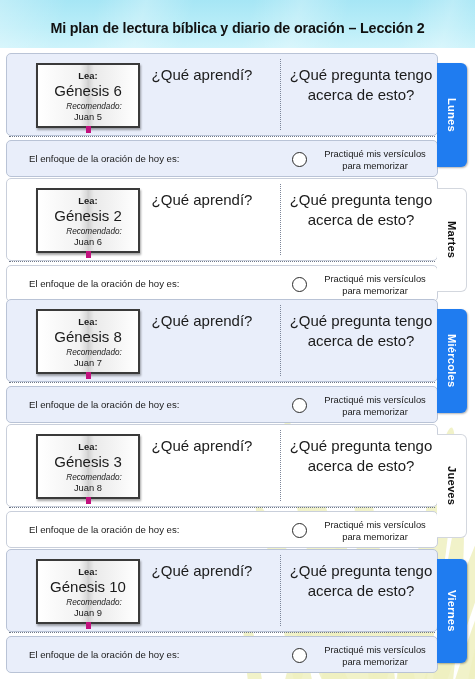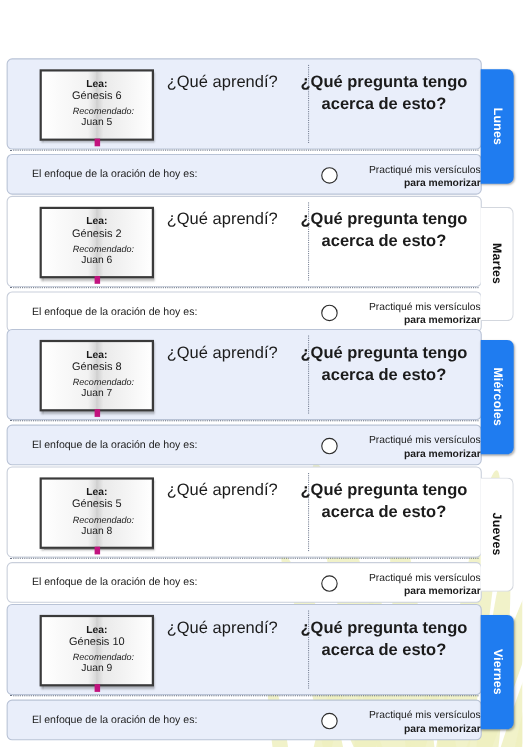--- a/index.html
+++ b/index.html
@@ -126,21 +126,21 @@
       linear-gradient(90deg,
         #ffffff 0%, #f2f2f2 42%, #d9d9d9 49%,
         #cfcfcf 50%, #eaeaea 56%, #ffffff 100%);
     box-shadow: 1px 2px 2px rgba(0,0,0,.35);
     text-align: center;
     color: #1a1a1a;
     line-height: 1.16;
     padding-top: 6px;
   }
   .book .l1 { font-size: 9.4px; font-weight: bold; }
-  .book .l2 { font-size: 10px; }
+  .book .l2 { font-size: 15px; }
   .book .l3 { font-size: 8.2px; font-style: italic; margin-top: 3px; padding-left: 12px; }
   .book .l4 { font-size: 9.4px; }
   .bookmark {
     position: absolute;
     left: 50%;
     margin-left: -2.5px;
     bottom: -7px;
     width: 5px;
     height: 7px;
     background: #c2127e;
@@ -148,21 +148,21 @@
 
   
   .prompt {
     position: absolute;
     text-align: center;
     color: #1b1b1b;
     font-size: 15px;
     line-height: 1.32;
   }
   .prompt-learned  { left: 120px; width: 150px; top: 11px; }
-  .prompt-question { left: 266px; width: 152px; top: 11px; font-weight: bold; }
+  .prompt-question { left: 278px; width: 152px; top: 11px; }
 
   .prayer-label {
     position: absolute;
     left: 22px;
     top: 12px;
     font-size: 9.6px;
     color: #1b1b1b;
     white-space: nowrap;
   }
 
@@ -175,26 +175,26 @@
     border: 1.6px solid #2b2b2b;
     border-radius: 50%;
     background: #ffffff;
     box-sizing: border-box;
   }
   .memorize {
     position: absolute;
     left: 306px;
     top: 7px;
     width: 124px;
-    text-align: right;
+    text-align: center;
     font-size: 9.4px;
     color: #1b1b1b;
     line-height: 1.3;
   }
-  .memorize b { font-weight: bold; }
+  .memorize b { font-weight: normal; }
 
   
   .tab {
     position: absolute;
     left: 437px;
     width: 30px;
     box-sizing: border-box;
     border-radius: 0 6px 6px 0;
     display: flex;
     align-items: center;
@@ -234,20 +234,23 @@
       <div class="blade" style="left: 300px; height: 150px; width: 18px; transform: rotate(-12deg);"></div>
       <div class="blade" style="left: 278px; height: 120px; width: 16px; transform: rotate(14deg);"></div>
       <div class="blade" style="left: 446px; height: 160px; width: 18px; transform: rotate(18deg);"></div>
       <div class="blade" style="left: 320px; height: 185px; width: 20px; transform: rotate(4deg);"></div>
       <div class="blade" style="left: 404px; height: 150px; width: 16px; transform: rotate(-10deg);"></div>
       <div class="blade" style="left: 252px; height: 95px; width: 14px; transform: rotate(-8deg);"></div>
       <div class="blade" style="left: 462px; height: 120px; width: 16px; transform: rotate(12deg);"></div>
       <div class="blade" style="left: 364px; height: 130px; width: 14px; transform: rotate(16deg);"></div>
     </div>
 
+  <div id="header">
+    <div id="header-title">Mi plan de lectura bíblica y diario de oración – Lección 2</div>
+  </div>
 
   <div id="rows">
       <div class="day shaded" style="top: 53px; height: 124px;">
         <div class="panel panel-top">
           <div class="book">
             <div class="l1">Lea:</div>
             <div class="l2">Génesis 6</div>
             <div class="l3">Recomendado:</div>
             <div class="l4">Juan 5</div>
             <div class="bookmark"></div>
@@ -309,21 +312,21 @@
           <div class="memorize"><div>Practiqué mis versículos</div><b>para memorizar</b></div>
         </div>
       </div>
       <div class="tab blue" style="top: 309px; height: 104px;">
         <span>Miércoles</span>
       </div>
       <div class="day plain" style="top: 424px; height: 124px;">
         <div class="panel panel-top">
           <div class="book">
             <div class="l1">Lea:</div>
-            <div class="l2">Génesis 5</div>
+            <div class="l2">Génesis 3</div>
             <div class="l3">Recomendado:</div>
             <div class="l4">Juan 8</div>
             <div class="bookmark"></div>
           </div>
           <div class="prompt prompt-learned">¿Qué aprendí?</div>
           <div class="vsep"></div>
           <div class="prompt prompt-question">¿Qué pregunta tengo acerca de esto?</div>
         </div>
         <div class="hsep"></div>
         <div class="panel panel-bot">

